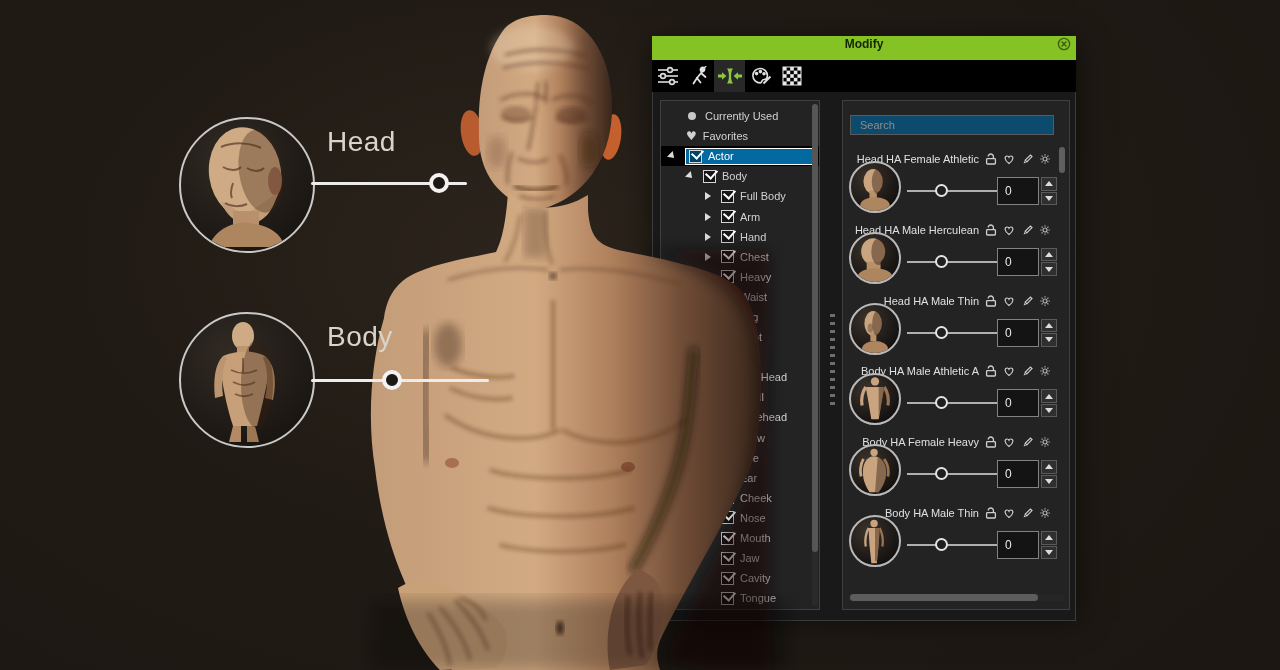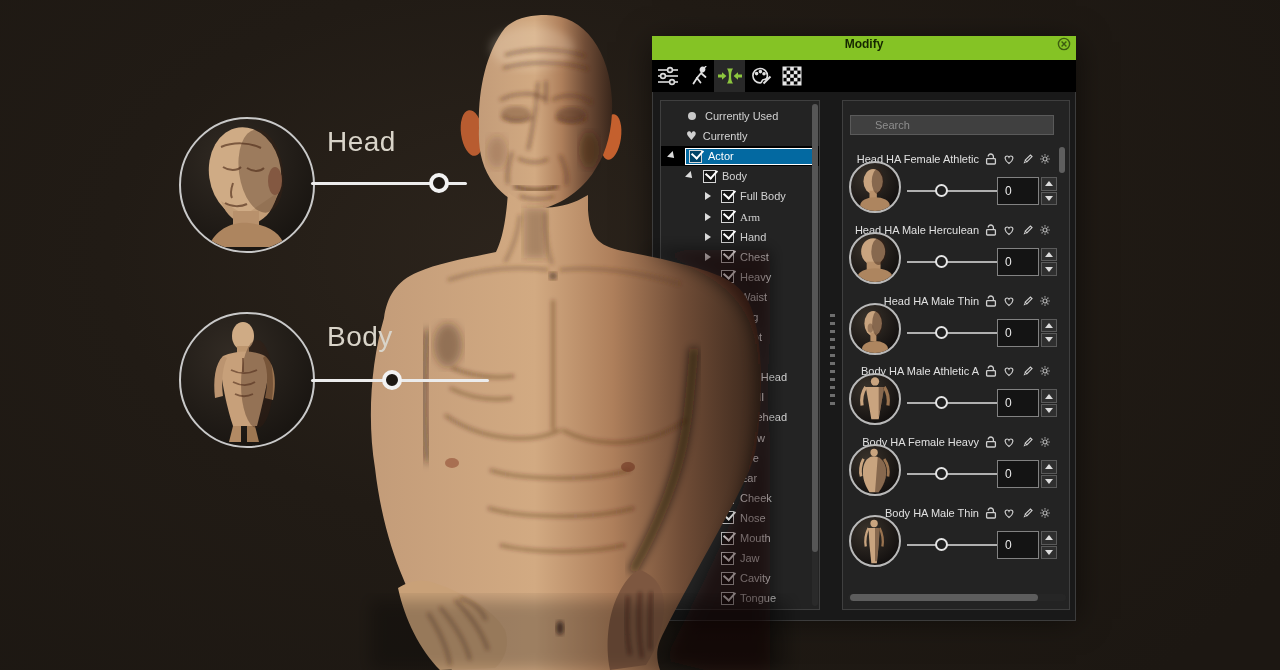--- a/index.html
+++ b/index.html
@@ -40,22 +40,22 @@
   .cb.checked::after{content:"";position:absolute;left:2px;top:-2px;width:9px;height:6px;
     border-left:2px solid #fff;border-bottom:2px solid #fff;transform:rotate(-48deg);}
   .bullet{width:8px;height:8px;border-radius:50%;background:#c8c8c8;flex:0 0 8px;margin:0 9px 0 3px;}
   .heart-glyph{font-family:"DejaVu Sans",sans-serif;color:#d0d0d0;font-size:12px;line-height:12px;margin:0 6px 0 1px;}
   .sel-box{flex:1;margin-right:2px;height:17px;border:1px solid #fff;background:#0369a1;
     display:flex;align-items:center;padding:0 3px;gap:6px;box-sizing:border-box;}
   .sel-box .cb{margin-right:0;}
   #tree-scroll{position:absolute;right:1px;top:3px;width:6px;height:502px;background:#2a2a2a;border-radius:3px;}
   #tree-scroll-thumb{position:absolute;left:0;top:0;width:6px;height:448px;background:#565656;border-radius:3px;}
   
-  #search-box{position:absolute;left:7px;top:14px;width:204px;height:20px;background:#404040;
-    border:1px solid #5a5a5a;color:#b5b5b5;font-size:11px;padding:0 0 0 24px;box-sizing:border-box;outline:none;}
+  #search-box{position:absolute;left:7px;top:14px;width:204px;height:20px;background:#0c4a6e;
+    border:1px solid #5a5a5a;color:#b5b5b5;font-size:11px;padding:0 0 0 9px;box-sizing:border-box;outline:none;}
   #search-box::placeholder{color:#8d8d8d;}
   .morph-row{position:absolute;left:0;width:228px;height:68px;}
   .row-thumb{position:absolute;left:6px;top:14px;width:52px;height:52px;border-radius:50%;
     border:2px solid #b9b9b9;box-sizing:border-box;overflow:hidden;
     background:radial-gradient(circle at 35% 30%, #3b342c 0%, #141110 75%);}
   .row-head{position:absolute;left:0;right:20px;top:5px;height:14px;display:flex;
     justify-content:flex-end;align-items:center;gap:6px;}
   .row-label{color:#e0e0e0;font-size:11px;white-space:nowrap;}
   .row-icon{width:12px;height:12px;display:flex;}
   .slider-track{position:absolute;left:64px;top:43px;width:97px;height:2px;background:#b0b0b0;}
@@ -316,21 +316,21 @@
       <div id="tree-panel" class="sub-panel">
         <div id="tree-rows">
             <div class="tree-row" style="padding-left: 4px;">
               <span class="exp-box"></span>
               <span class="bullet"></span>
               <span>Currently Used</span>
             </div>
             <div class="tree-row" style="padding-left: 4px;">
               <span class="exp-box"></span>
               <span class="heart-glyph">♥</span>
-              <span>Currently</span>
+              <span>Favorites</span>
             </div>
             <div class="tree-row selected" style="padding-left: 4px;">
               <span class="exp-box">
                 <span class="exp-e"></span>
               </span>
               <span class="sel-box">
                 <span class="cb checked"></span>
                 <span style="color: rgb(255, 255, 255);">Actor</span>
               </span>
             </div>
@@ -341,21 +341,21 @@
               <span class="cb checked"></span>
               <span>Body</span>
             </div>
             <div class="tree-row" style="padding-left: 40px;">
               <span class="exp-box">
                 <span class="exp-c"></span>
               </span>
               <span class="cb checked"></span>
               <span>Full Body</span>
             </div>
-            <div class="tree-row" style="padding-left: 40px; font-family: Liberation Serif, serif;">
+            <div class="tree-row" style="padding-left: 40px;">
               <span class="exp-box">
                 <span class="exp-c"></span>
               </span>
               <span class="cb checked"></span>
               <span>Arm</span>
             </div>
             <div class="tree-row" style="padding-left: 40px;">
               <span class="exp-box">
                 <span class="exp-c"></span>
               </span>

